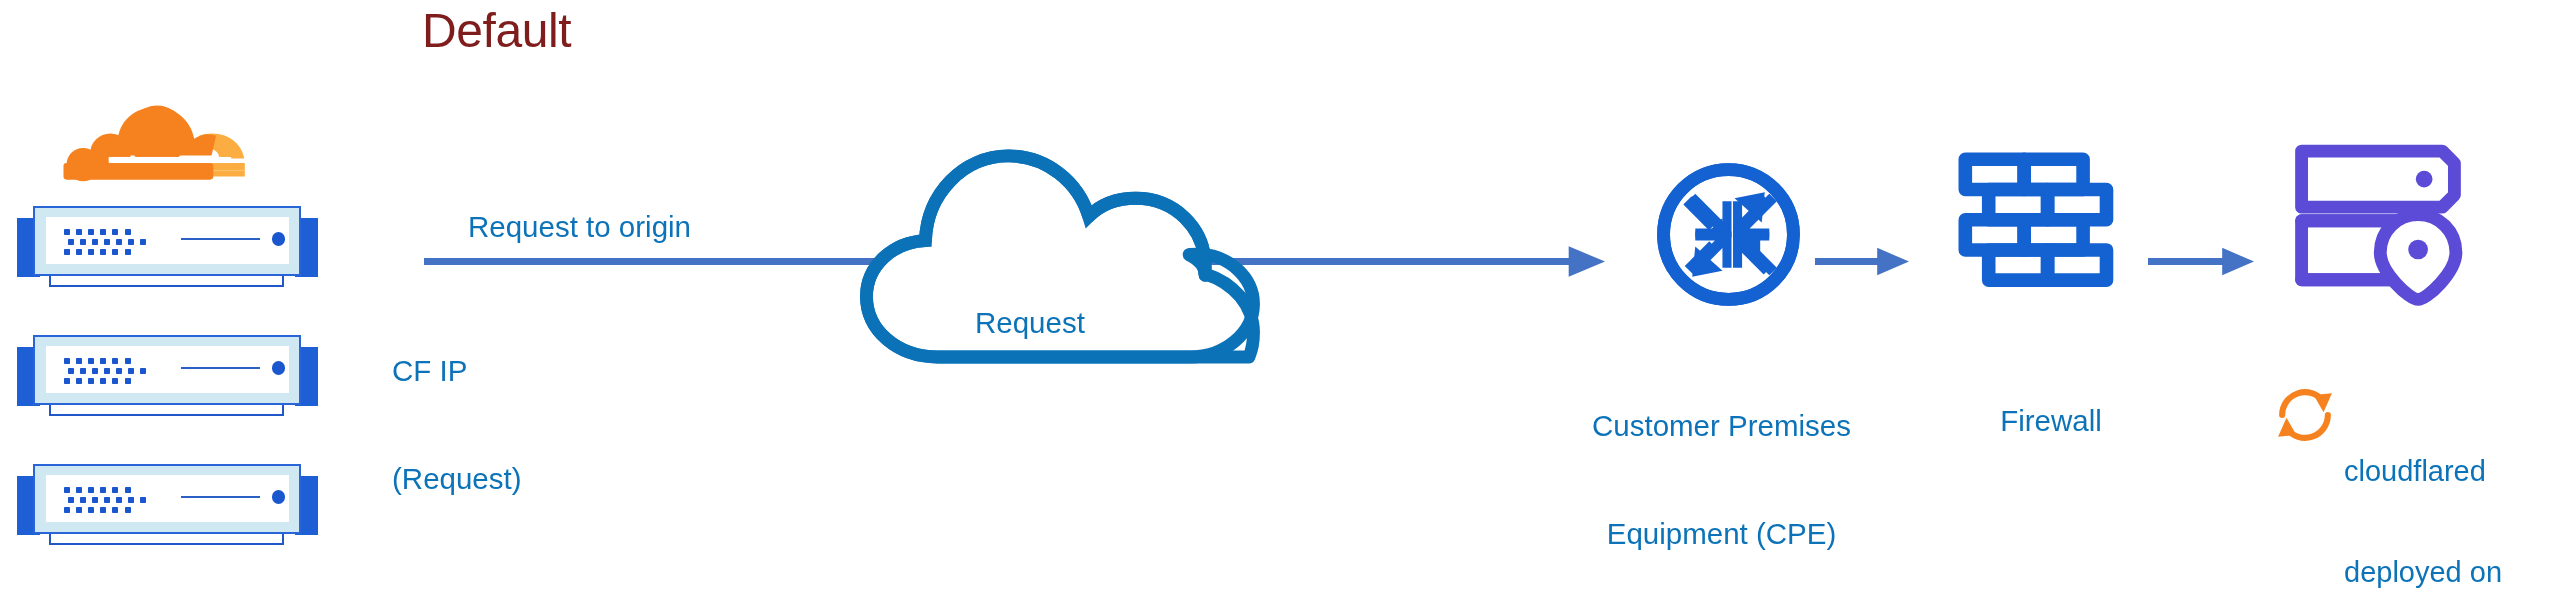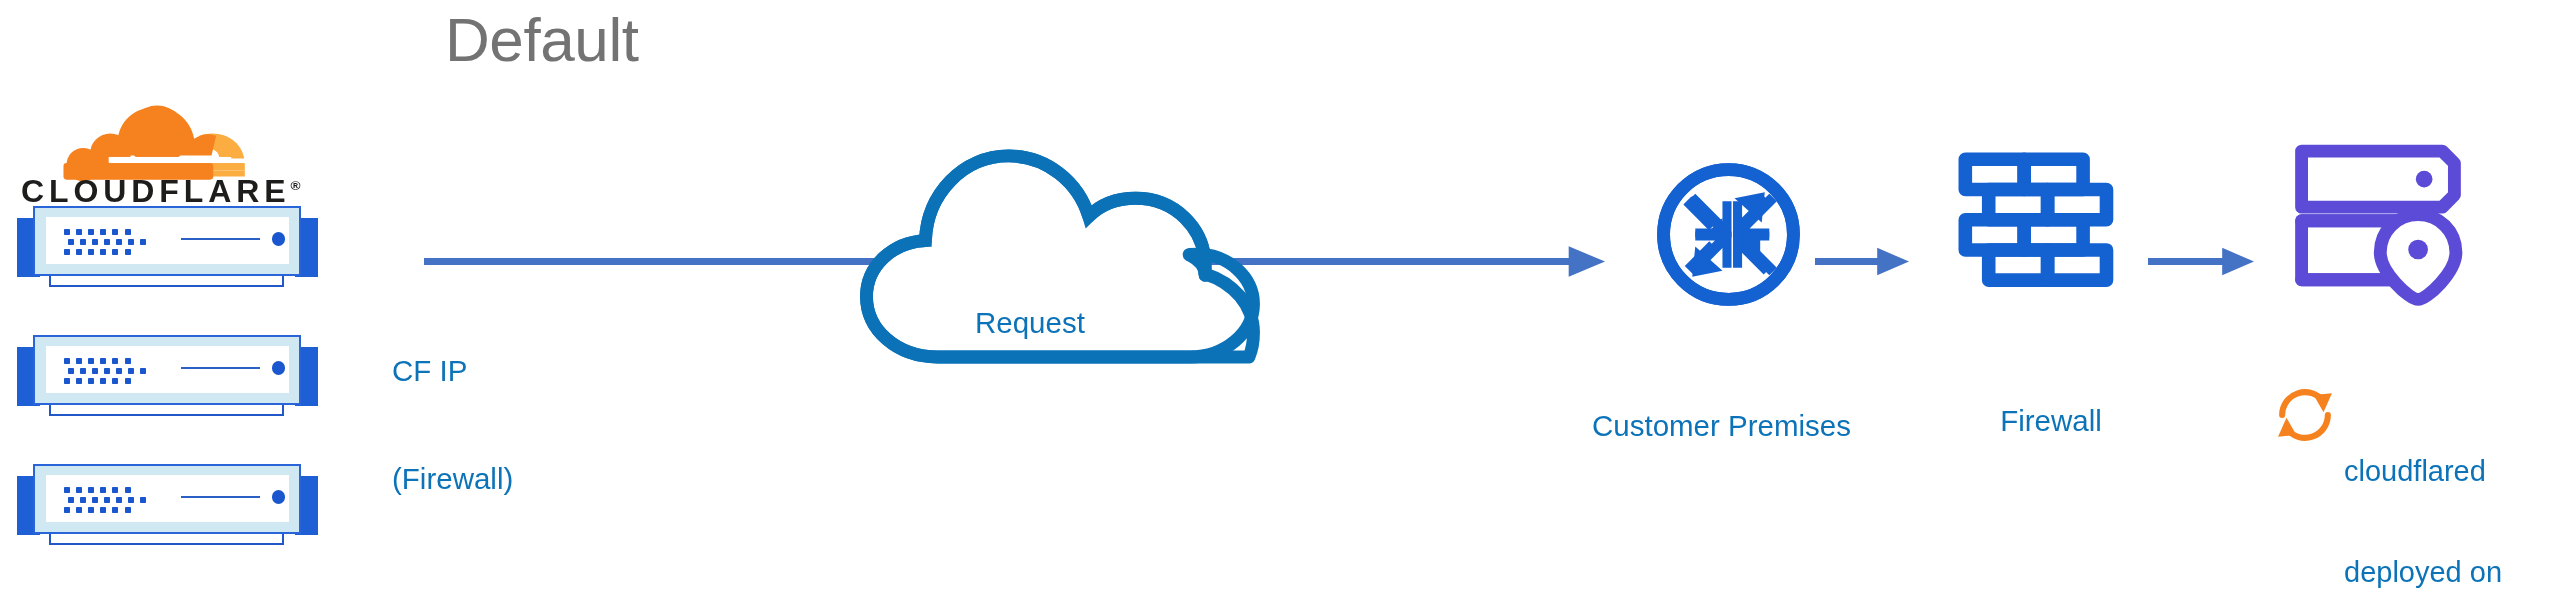--- a/index.html
+++ b/index.html
@@ -22,24 +22,24 @@
   
   .txt {
     position: absolute;
     color: #0D73B8;
     font-family: "Liberation Sans", sans-serif;
     line-height: 1.18;
     white-space: pre;
   }
 
   #diagram-title {
-    left: 445px;
+    left: 422px;
     top: 3px;
-    font-size: 62px;
-    color: #737373;
+    font-size: 48px;
+    color: #7f1d1d;
     letter-spacing: -0.4px;
   }
 
   #request-to-origin-label {
     left: 468px;
     top: 210px;
     font-size: 29.5px;
     color: #0D73B8;
   }
 
@@ -229,21 +229,20 @@
     <rect x="62" y="96" width="192" height="18" rx="2" fill="#F6821F"></rect>
 
     <rect x="116" y="86" width="160" height="7" fill="#FFFFFF"></rect>
     <rect x="248" y="88" width="56" height="6" fill="#FFFFFF"></rect>
 
     <path d="M58 114 L250 114 L250 96 L58 96 Z" fill="#F6821F"></path>
     <rect x="56" y="94" width="198" height="22" rx="4" fill="#F6821F"></rect>
     <rect x="116" y="86" width="162" height="8" fill="#FFFFFF"></rect>
   </svg>
 
-  <div id="cloudflare-wordmark"><span>CLOUDFLARE</span><span class="reg">®</span></div>
 
   <div class="switch" style="left:16.6px; top:204px;">
     <div class="sw-ear left"></div>
     <div class="sw-ear right"></div>
     <div class="sw-shadow"></div>
     <div class="sw-body">
       <div class="sw-face">
         <div class="sw-ports">
             <i style="left: 0px; top: 0px;"></i>
             <i style="left: 12px; top: 0px;"></i>
@@ -335,24 +334,25 @@
         <div class="sw-dot"></div>
       </div>
     </div>
   </div>
 
   <svg class="arrow-svg" style="left:424px; top:244px; width:1181px; height:35px;" viewBox="0 0 1560 46">
     <line x1="0" y1="23" x2="1518" y2="23" stroke="#4472C4" stroke-width="9"></line>
     <polygon points="1560,23 1512,3 1512,43" fill="#4472C4"></polygon>
   </svg>
 
+  <div class="txt" id="request-to-origin-label">Request to origin</div>
 
   <div class="txt" id="cf-ip-label">
     <div>CF IP</div>
-    <div>(Firewall)</div>
+    <div>(Request)</div>
   </div>
 
   <svg class="icon-svg" style="left:848px; top:106px; width:424px; height:257px;" viewBox="0 0 560 340">
     <path d="M118 332
              C64 332 24 296 24 252
              C24 212 58 180 102 178
              C104 116 152 66 212 66
              C262 66 304 100 318 146
              C334 130 356 122 380 122
              C432 122 472 162 472 212
@@ -400,20 +400,21 @@
       <path d="M56 46 L92 82 L92 56 L104 56 L104 104 L56 104 L56 92 L82 92 L46 56 Z"></path>
       <path d="M154 46 L118 82 L118 56 L106 56 L106 104 L154 104 L154 92 L128 92 L164 56 Z"></path>
       <path d="M56 154 L92 118 L92 144 L104 144 L104 96 L56 96 L56 108 L82 108 L46 144 Z"></path>
       <path d="M154 154 L118 118 L118 144 L106 144 L106 96 L154 96 L154 108 L128 108 L164 144 Z"></path>
     </g>
     <circle cx="100" cy="100" r="86" fill="none" stroke="#1461D2" stroke-width="17"></circle>
   </svg>
 
   <div class="txt" id="cpe-label">
     <div>Customer Premises</div>
+    <div>Equipment (CPE)</div>
   </div>
 
   <svg class="arrow-svg" style="left:1815px; top:244px; width:94px; height:35px;" viewBox="0 0 124 46">
     <line x1="0" y1="23" x2="88" y2="23" stroke="#4472C4" stroke-width="9"></line>
     <polygon points="124,23 82,5 82,41" fill="#4472C4"></polygon>
   </svg>
 
   <svg class="icon-svg" style="left:1957px; top:151px; width:151px; height:145px;" viewBox="0 0 200 192">
     <g fill="none" stroke="#1461D2" stroke-width="18" stroke-linejoin="round">
 

